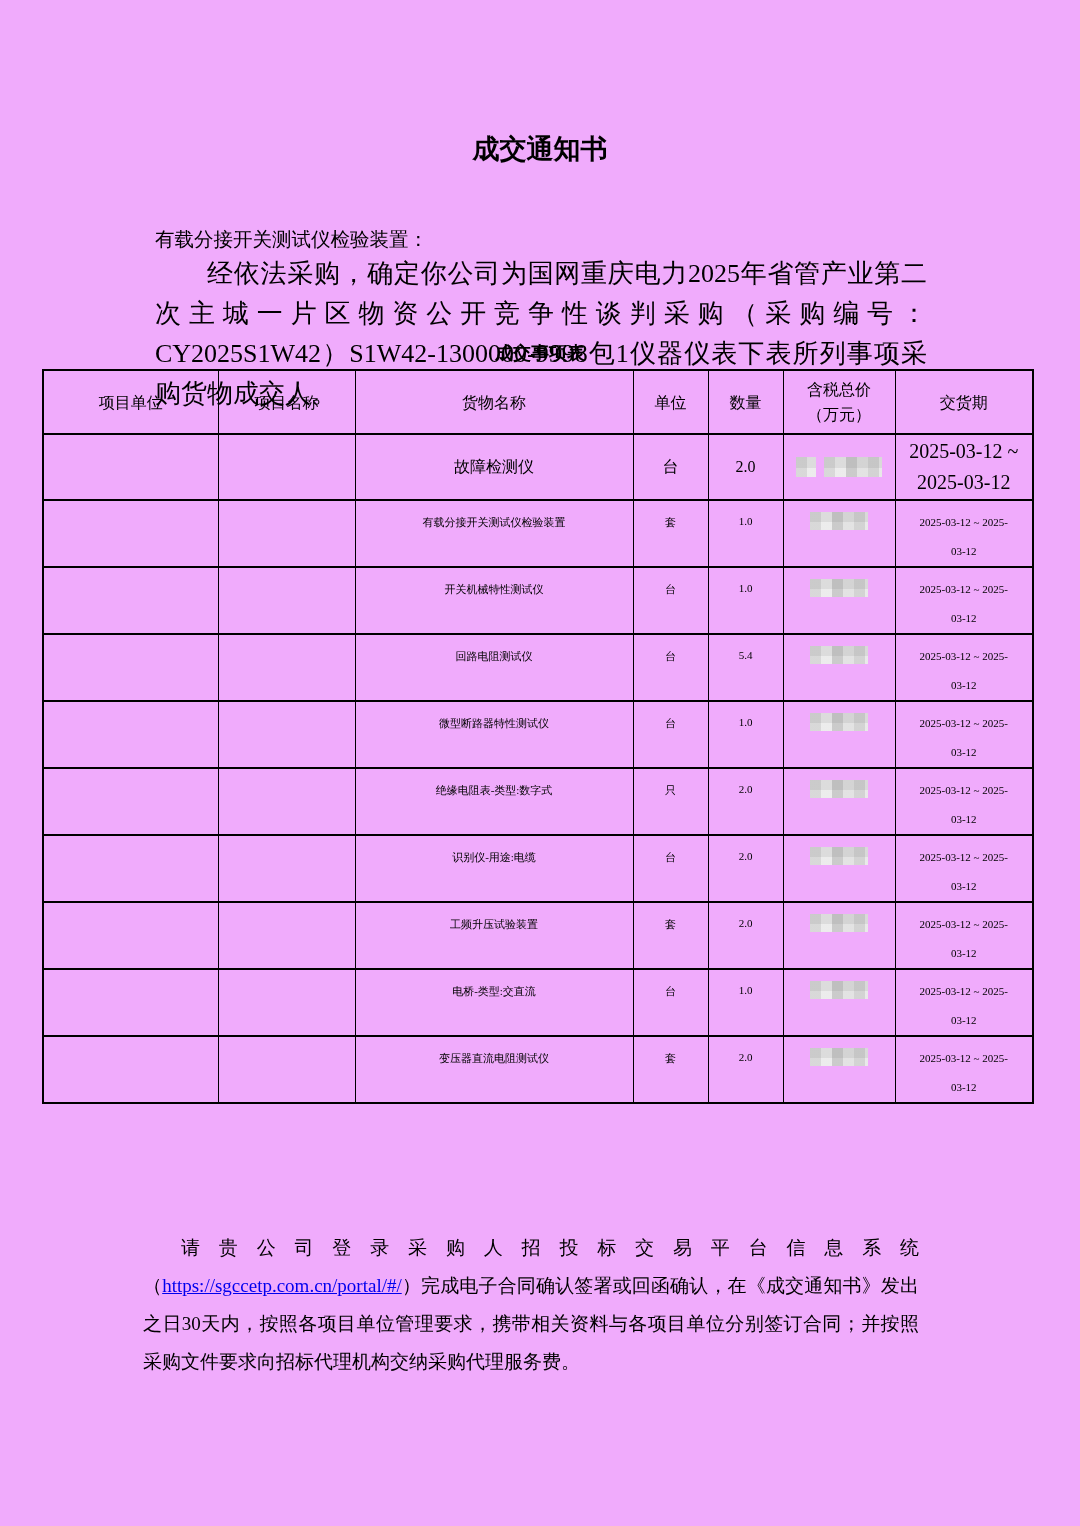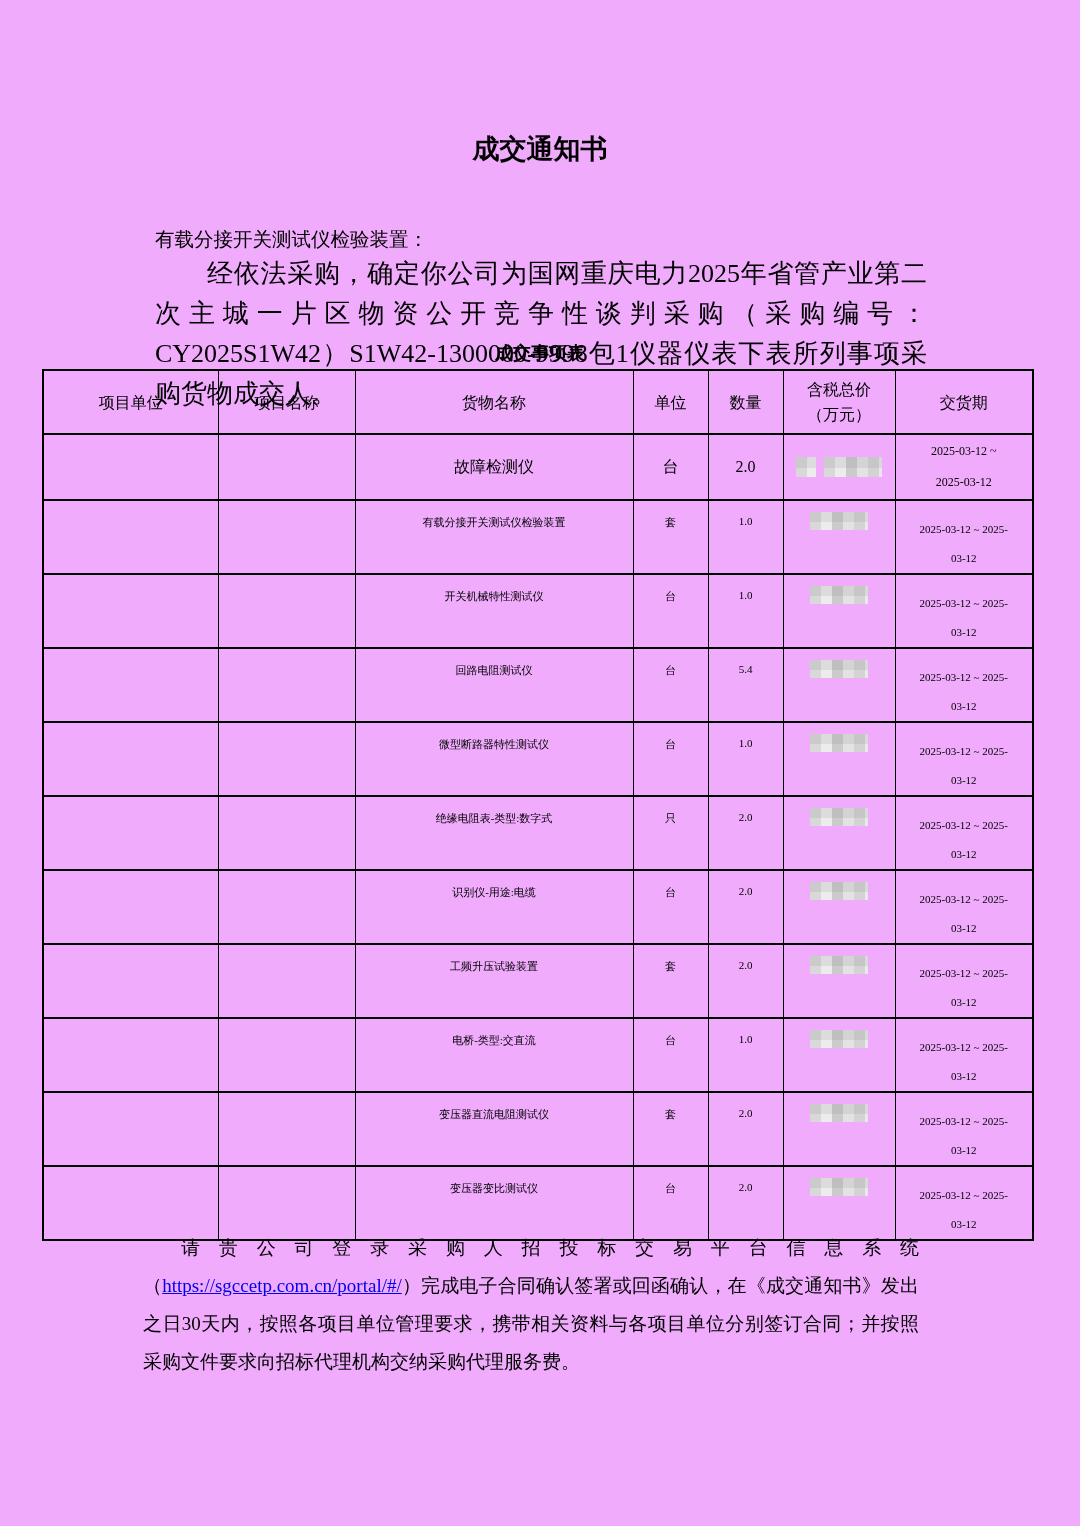--- a/index.html
+++ b/index.html
@@ -41,26 +41,26 @@
     text-align:center; padding:0; overflow:hidden;
   }
   .items-table thead tr { height:64px; }
   .items-table thead th {
     font-size:16px; font-weight:400; line-height:25px;
     white-space:pre-line; vertical-align:middle;
   }
   tr.row-first { height:66px; }
   tr.row-first td { font-size:16px; vertical-align:middle; }
   tr.row-first td.delivery {
-    font-size:12px; line-height:31px; white-space:pre-line;
+    font-size:20px; line-height:31px; white-space:pre-line;
   }
   tr.row-std { height:63.5px; }
   tr.row-std td { font-size:11px; vertical-align:top; padding-top:14px; }
   tr.row-std td.delivery {
-    font-size:11px; line-height:29px; white-space:pre-line; 
+    font-size:11px; line-height:29px; white-space:pre-line; padding-top:7px;
   }
   tr.row-std td.price { padding-top:11px; }
   .mosaic {
     display:inline-block; vertical-align:middle;
     background:
       linear-gradient(90deg,
         rgba(110,110,110,.20) 0 11px, rgba(110,110,110,.05) 11px 22px,
         rgba(110,110,110,.30) 22px 33px, rgba(110,110,110,.12) 33px 44px,
         rgba(110,110,110,.24) 44px 55px, rgba(110,110,110,.08) 55px 66px),
       linear-gradient(180deg, #e2e2e2 0 55%, #f3f3f3 55% 100%);
@@ -204,28 +204,18 @@
         <tr class="row-std">
           <td></td>
           <td></td>
           <td>变压器直流电阻测试仪</td>
           <td>套</td>
           <td>2.0</td>
           <td class="price"><span class="mosaic m-md"></span></td>
           <td class="delivery">2025-03-12 ~ 2025-
 03-12</td>
         </tr>
-        <tr class="row-std">
-          <td></td>
-          <td></td>
-          <td>变压器变比测试仪</td>
-          <td>台</td>
-          <td>2.0</td>
-          <td class="price"><span class="mosaic m-md"></span></td>
-          <td class="delivery">2025-03-12 ~ 2025-
-03-12</td>
-        </tr>
       </tbody>
   </table>
 
   <div class="footer-text"><span>请 贵 公 司 登 录 采 购 人 招 投 标 交 易 平 台 信 息 系 统 （</span><a href="#" class="portal-link" style="color: rgb(0, 0, 238);">https://sgccetp.com.cn/portal/#/</a><span>）完成电子合同确认签署或回函确认，在《成交通知书》发出之日30天内，按照各项目单位管理要求，携带相关资料与各项目单位分别签订合同；并按照采购文件要求向招标代理机构交纳采购代理服务费。</span></div>
 
 </div>
 
 </body></html>

